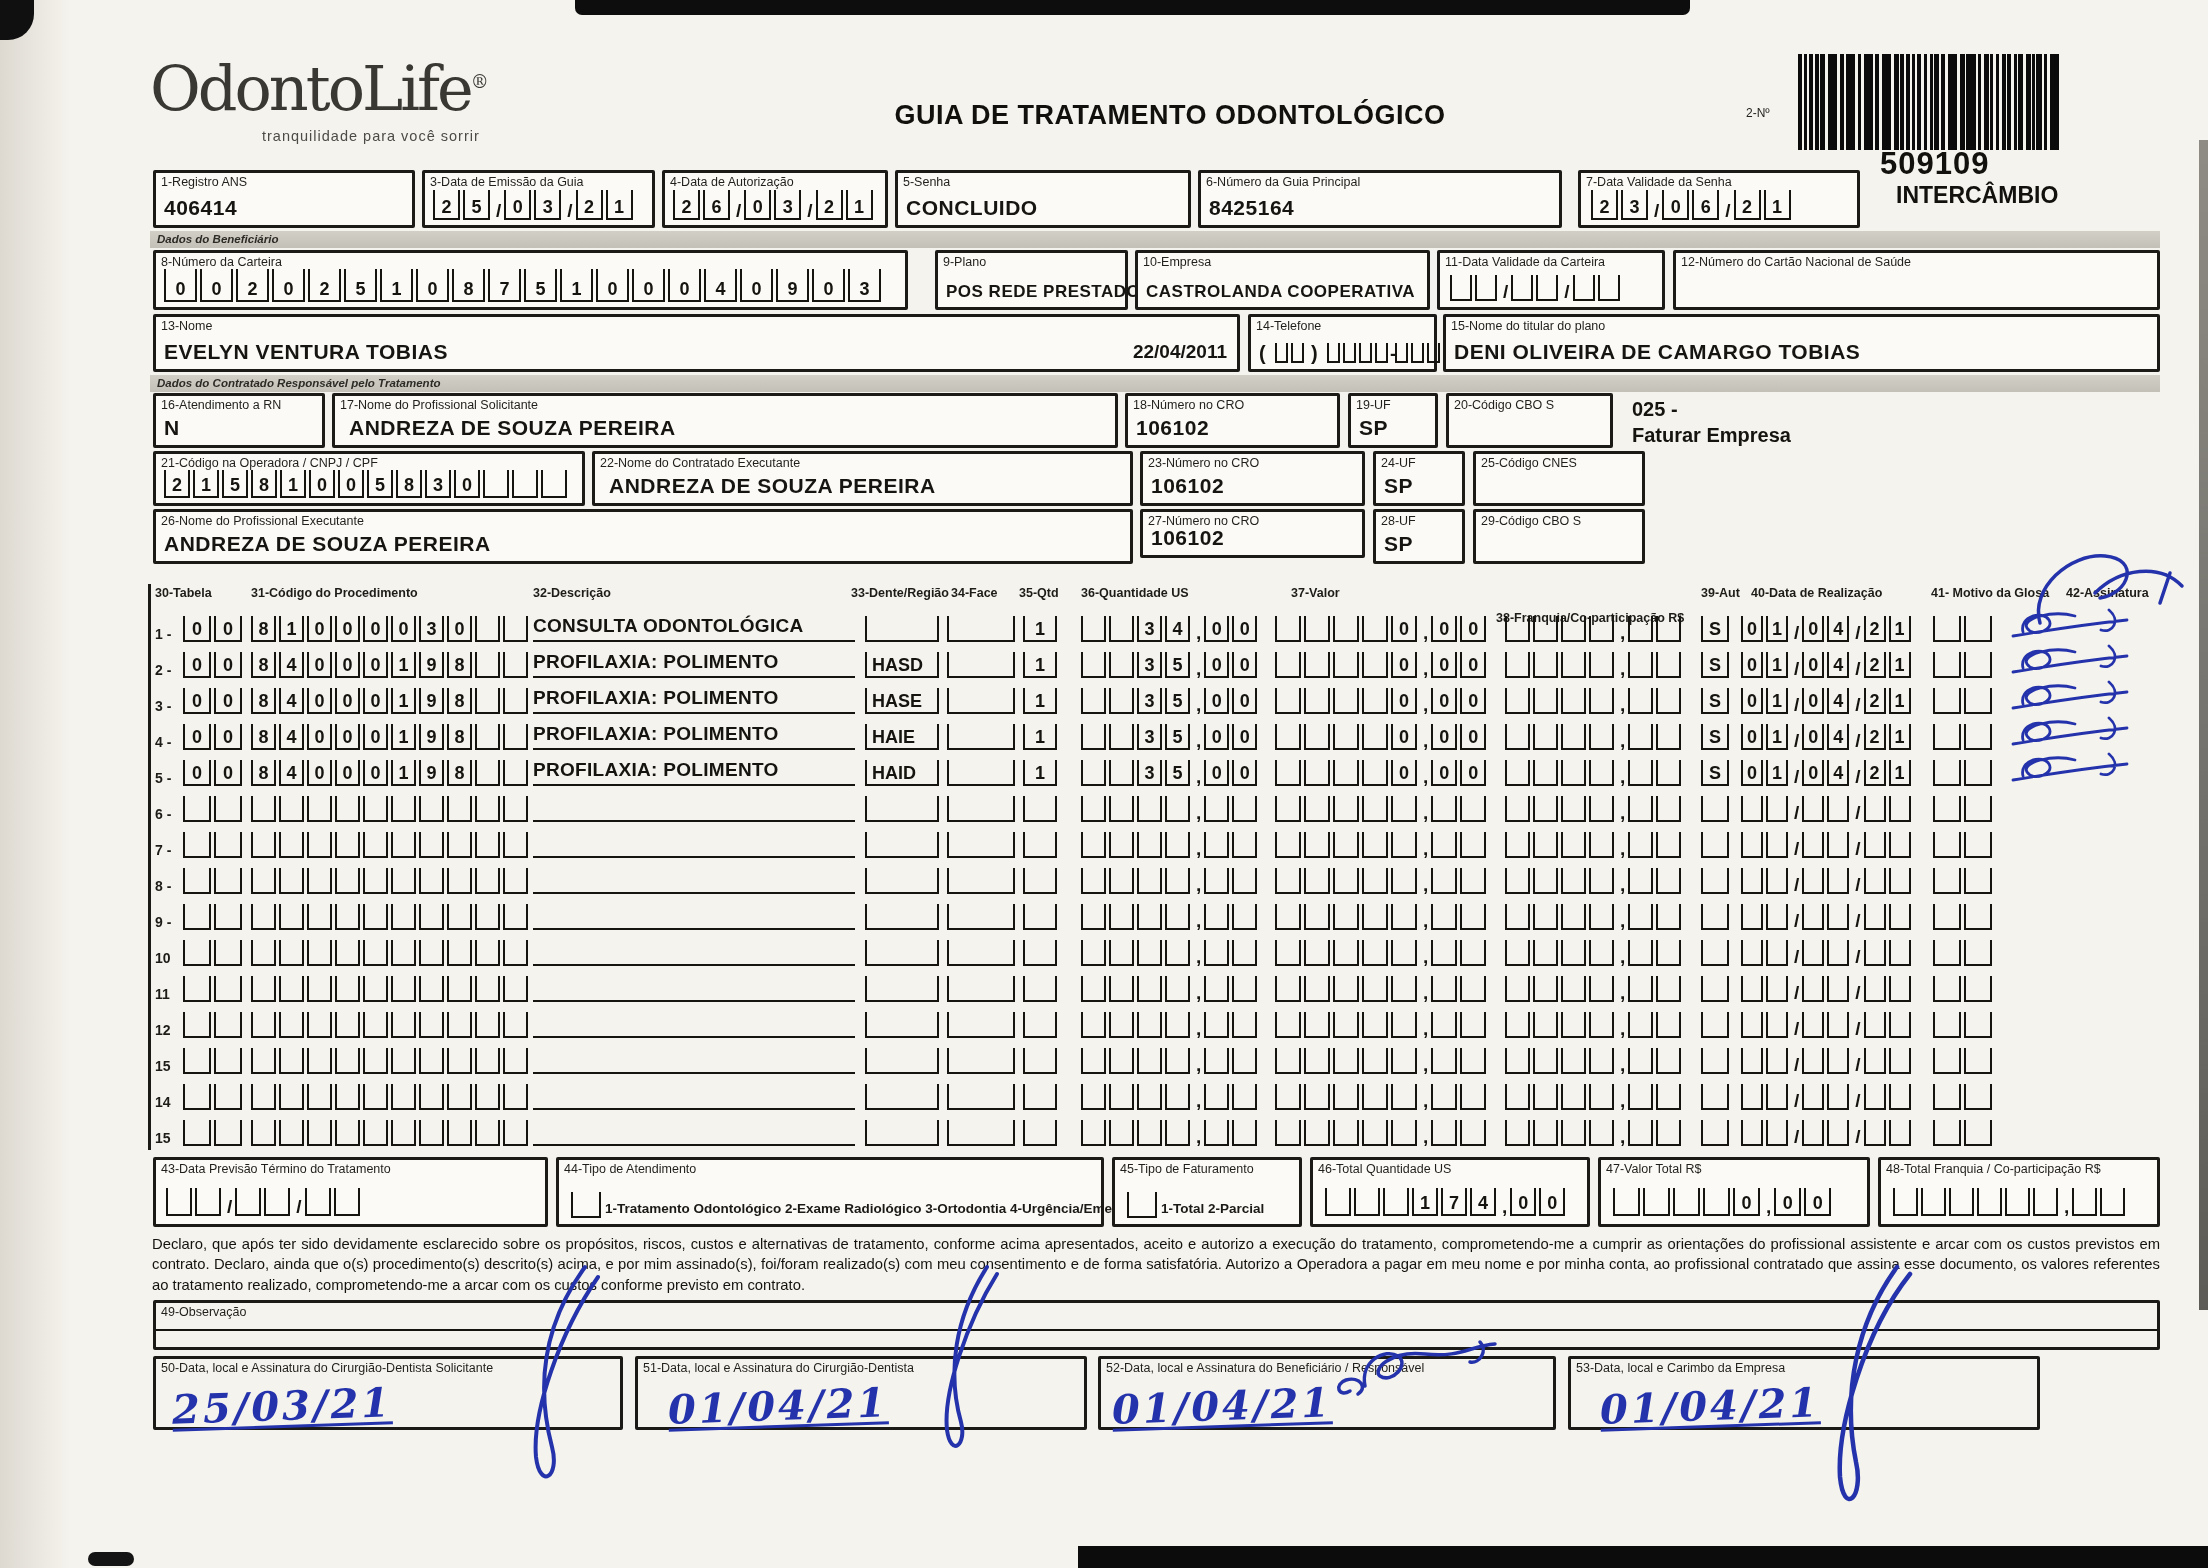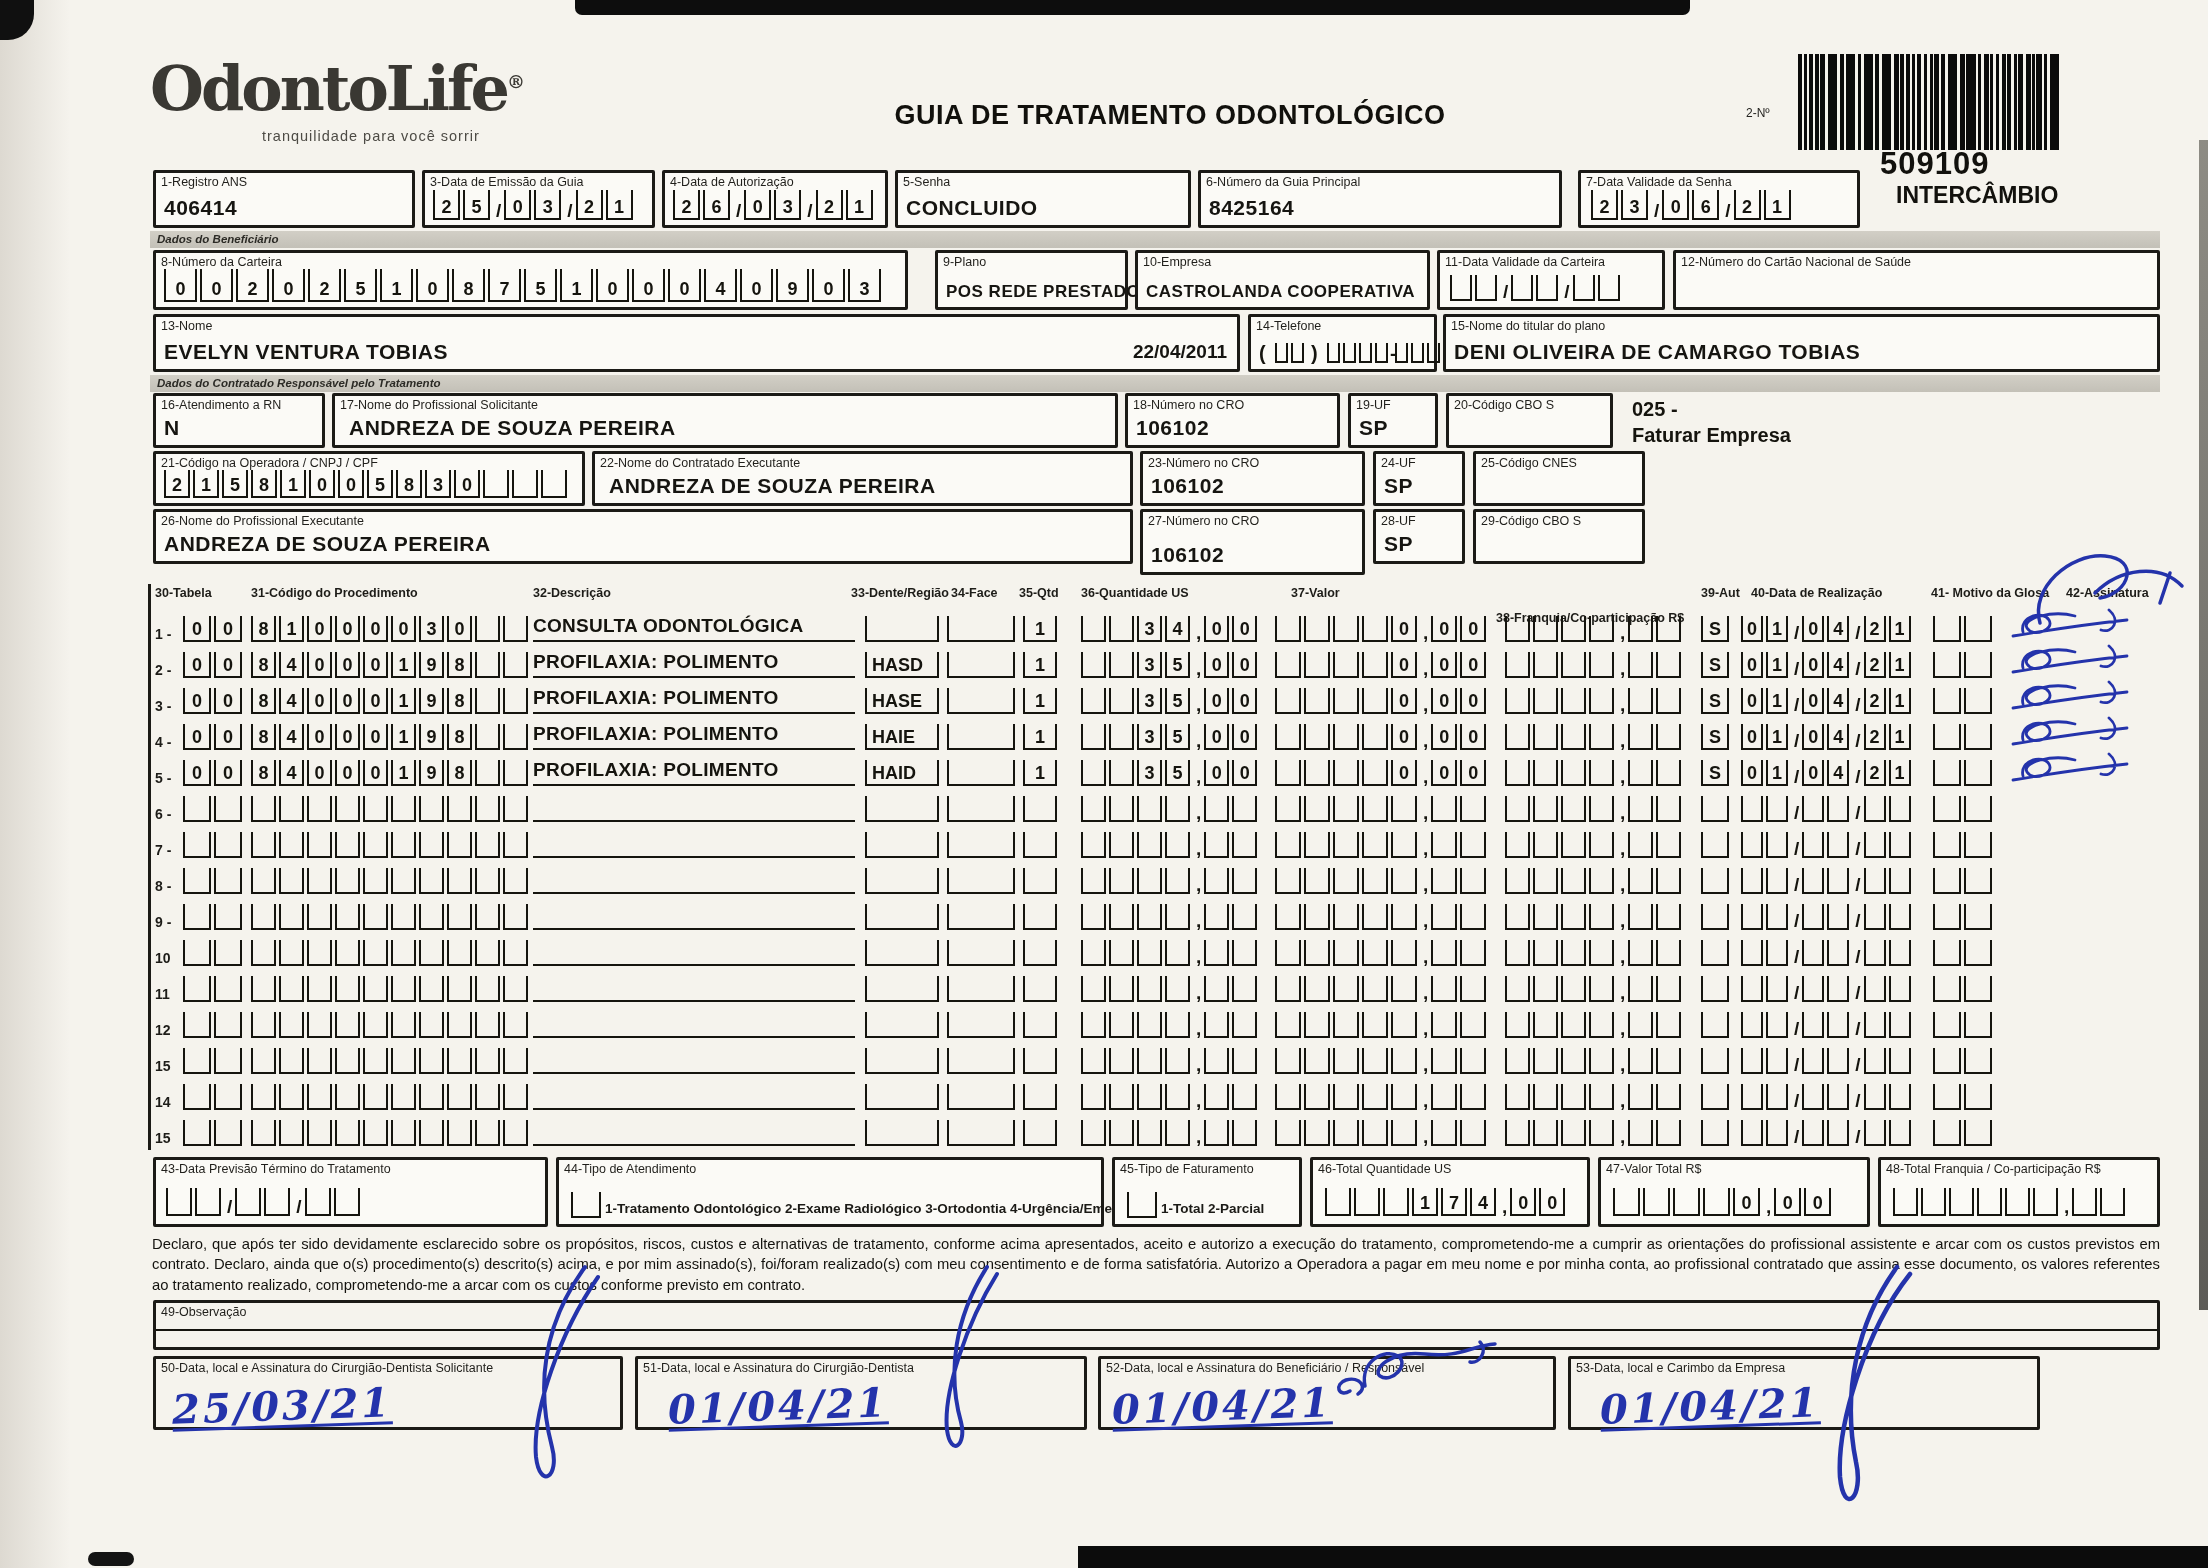--- a/index.html
+++ b/index.html
@@ -22,21 +22,21 @@
   
   #ptable{position:absolute;left:148px;top:584px;width:2012px;height:566px;border-left:3px solid #1b1a16;box-sizing:border-box;}
   .thead{position:absolute;top:2px;font-size:12.5px;font-weight:600;color:#1d1c18;white-space:nowrap;}
   .trow{position:absolute;left:0;width:2012px;height:36px;}
   .rnum{position:absolute;left:4px;bottom:4px;font-size:14px;font-weight:600;color:#1d1c18;}
   .desc{position:absolute;left:382px;bottom:4px;width:322px;border-bottom:2.5px solid #15140e;font-weight:700;font-size:19px;color:#15140e;white-space:nowrap;letter-spacing:.3px;padding-bottom:1px;height:24px;}
   
   .hand{position:absolute;font-family:"DejaVu Serif",serif;color:#2433ab;font-weight:700;font-style:italic;letter-spacing:3px;text-decoration:underline;text-underline-offset:5px;text-decoration-thickness:2.5px;}
   .ink{position:absolute;pointer-events:none;}
   
-  #logo{position:absolute;left:150px;top:52px;font-family:"DejaVu Serif",serif;font-weight:700;font-size:62px;color:#3a3833;letter-spacing:-3px;}
+  #logo{position:absolute;left:150px;top:52px;font-family:"DejaVu Serif",serif;font-weight:400;font-size:62px;color:#3a3833;letter-spacing:-3px;}
   #logo sup{font-size:18px;letter-spacing:0;}
   #tagline{position:absolute;left:262px;top:128px;font-size:14.5px;color:#4d4b45;letter-spacing:1px;}
   #title{position:absolute;left:740px;top:100px;width:860px;text-align:center;font-size:27px;font-weight:700;color:#11100c;letter-spacing:.5px;}
   #barcode{position:absolute;left:1798px;top:54px;width:264px;height:96px;background:
     repeating-linear-gradient(90deg,#0b0b0b 0 3px,transparent 3px 6px),
     repeating-linear-gradient(90deg,#0b0b0b 0 2px,transparent 2px 11px),
     repeating-linear-gradient(90deg,#0b0b0b 0 4px,transparent 4px 17px);}
   #bclabel{position:absolute;left:1746px;top:106px;font-size:12px;color:#242320;}
   #gnum{position:absolute;left:1880px;top:146px;font-size:31px;font-weight:700;color:#12110d;letter-spacing:1px;}
   #gtype{position:absolute;left:1896px;top:182px;font-size:23px;font-weight:600;color:#12110d;}
@@ -268,21 +268,21 @@
     <span class="fval">SP</span>
   </div>
   <div class="fbox" style="left:1473px;top:451px;width:172px;height:55px">
     <span class="flabel">25-Código CNES</span>
   </div>
 
   <div class="fbox" style="left:153px;top:509px;width:980px;height:55px">
     <span class="flabel">26-Nome do Profissional Executante</span>
     <span class="fval">ANDREZA DE SOUZA PEREIRA</span>
   </div>
-  <div class="fbox" style="left:1140px;top:509px;width:225px;height:66px">
+  <div class="fbox" style="left:1140px;top:509px;width:225px;height:49px">
     <span class="flabel">27-Número no CRO</span>
     <span class="fval">106102</span>
   </div>
   <div class="fbox" style="left:1373px;top:509px;width:92px;height:55px">
     <span class="flabel">28-UF</span>
     <span class="fval">SP</span>
   </div>
   <div class="fbox" style="left:1473px;top:509px;width:172px;height:55px">
     <span class="flabel">29-Código CBO S</span>
   </div>

